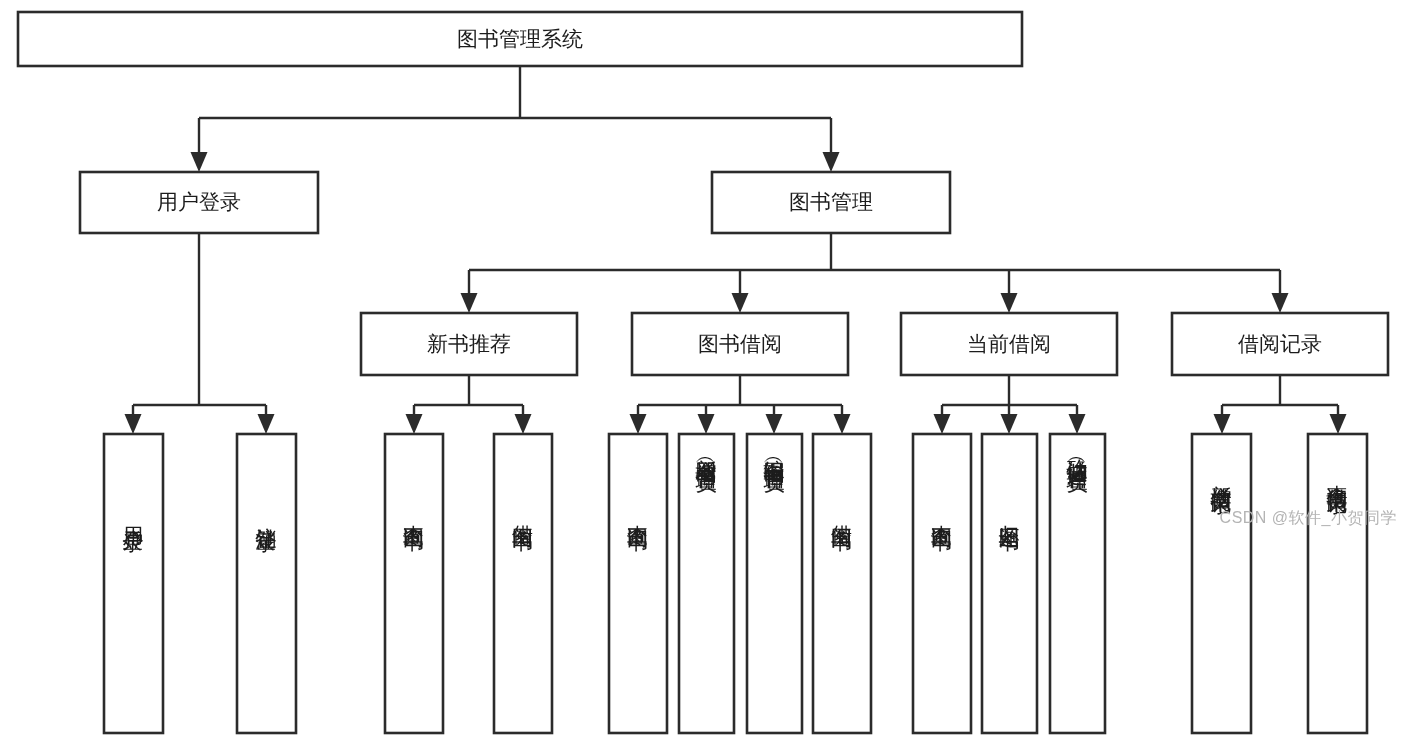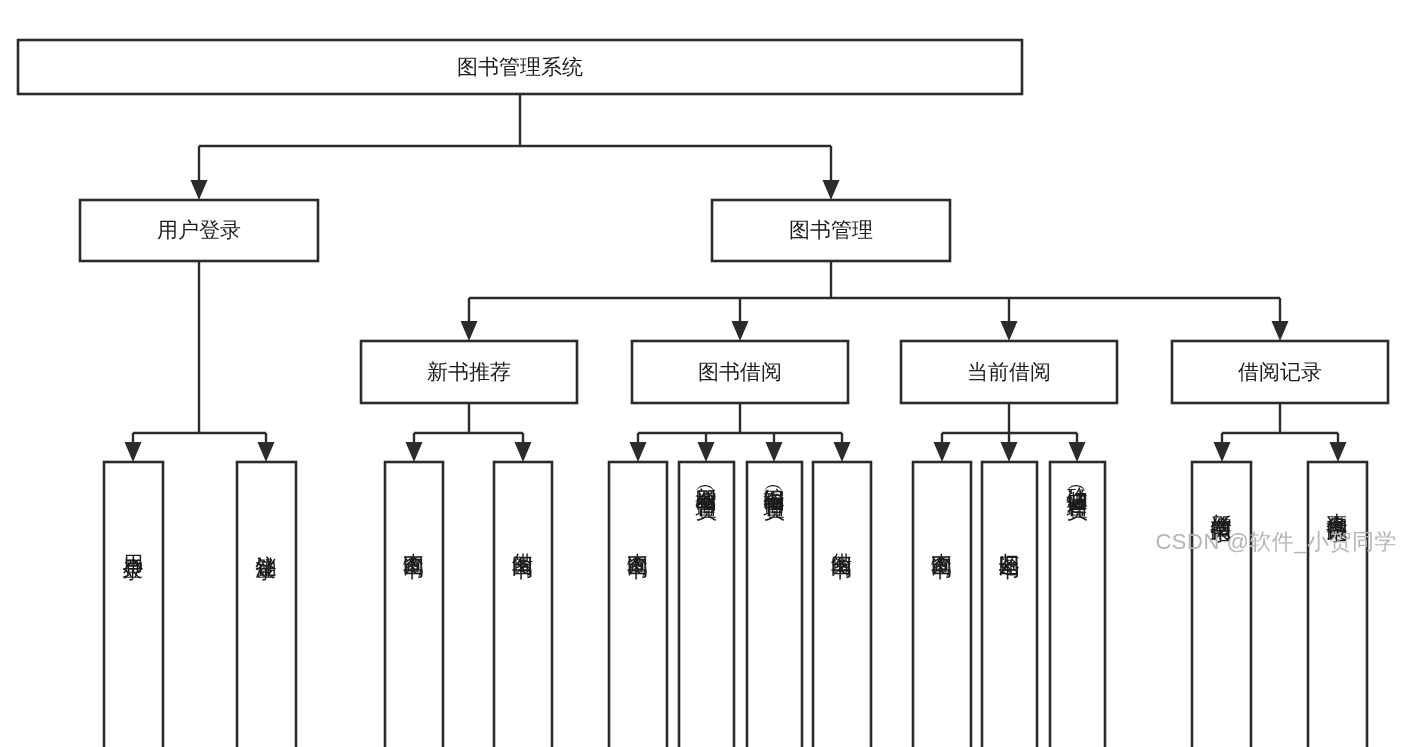--- a/index.html
+++ b/index.html
@@ -12,21 +12,20 @@
     width: 1405px;
     height: 747px;
     font-family: "Liberation Sans", "DejaVu Sans", sans-serif;
     overflow: hidden;
   }
   #diagram-root {
     position: relative;
     width: 1405px;
     height: 535px;
     background: #ffffff;
-    margin-top: 28px;
   }
   svg#tree-svg {
     position: absolute;
     left: 0;
     top: 0;
     width: 1405px;
     height: 747px;
     display: block;
   }
   .node-box {
@@ -73,21 +72,21 @@
     line-height: 1.0;
     color: #1c1c1c;
     letter-spacing: 2px;
     white-space: nowrap;
   }
   #watermark {
     position: absolute;
     right: 8px;
     bottom: 6px;
     font-family: "Liberation Sans", "DejaVu Sans", sans-serif;
-    font-size: 22px;
+    font-size: 16px;
     color: #b4b4b4;
     letter-spacing: 0.5px;
     white-space: nowrap;
   }
 </style>
 </head>
 <body>
 
 <div id="diagram-root">
 

